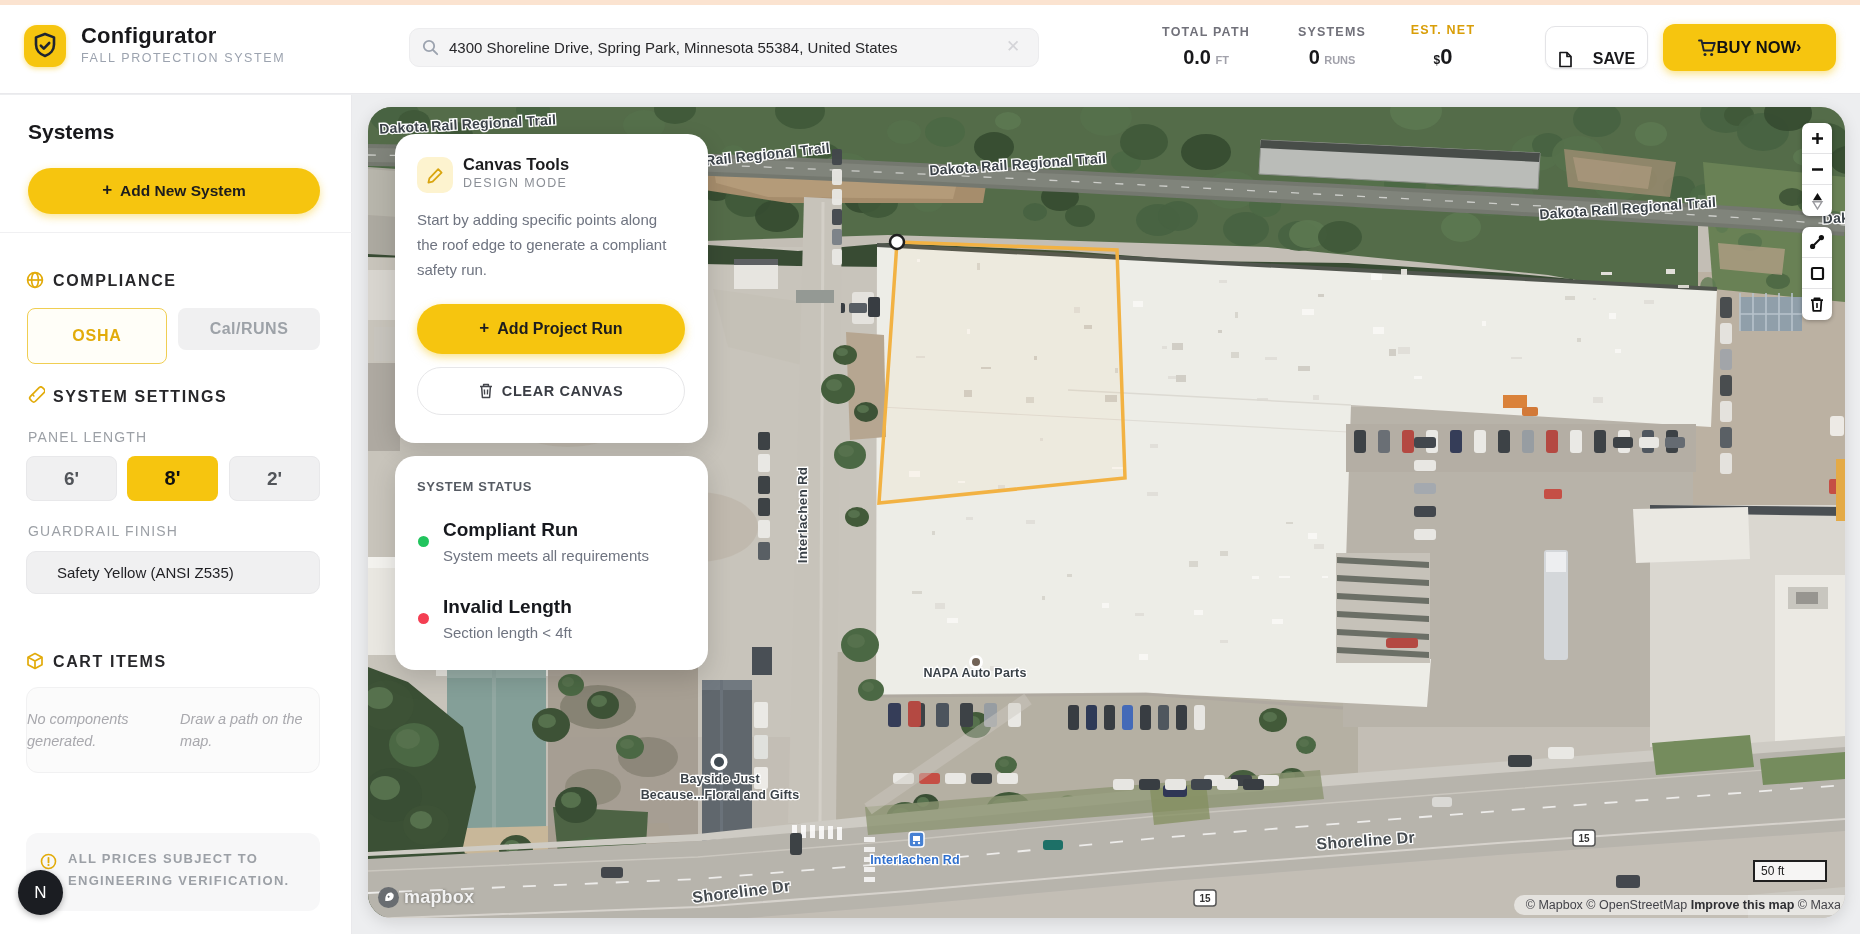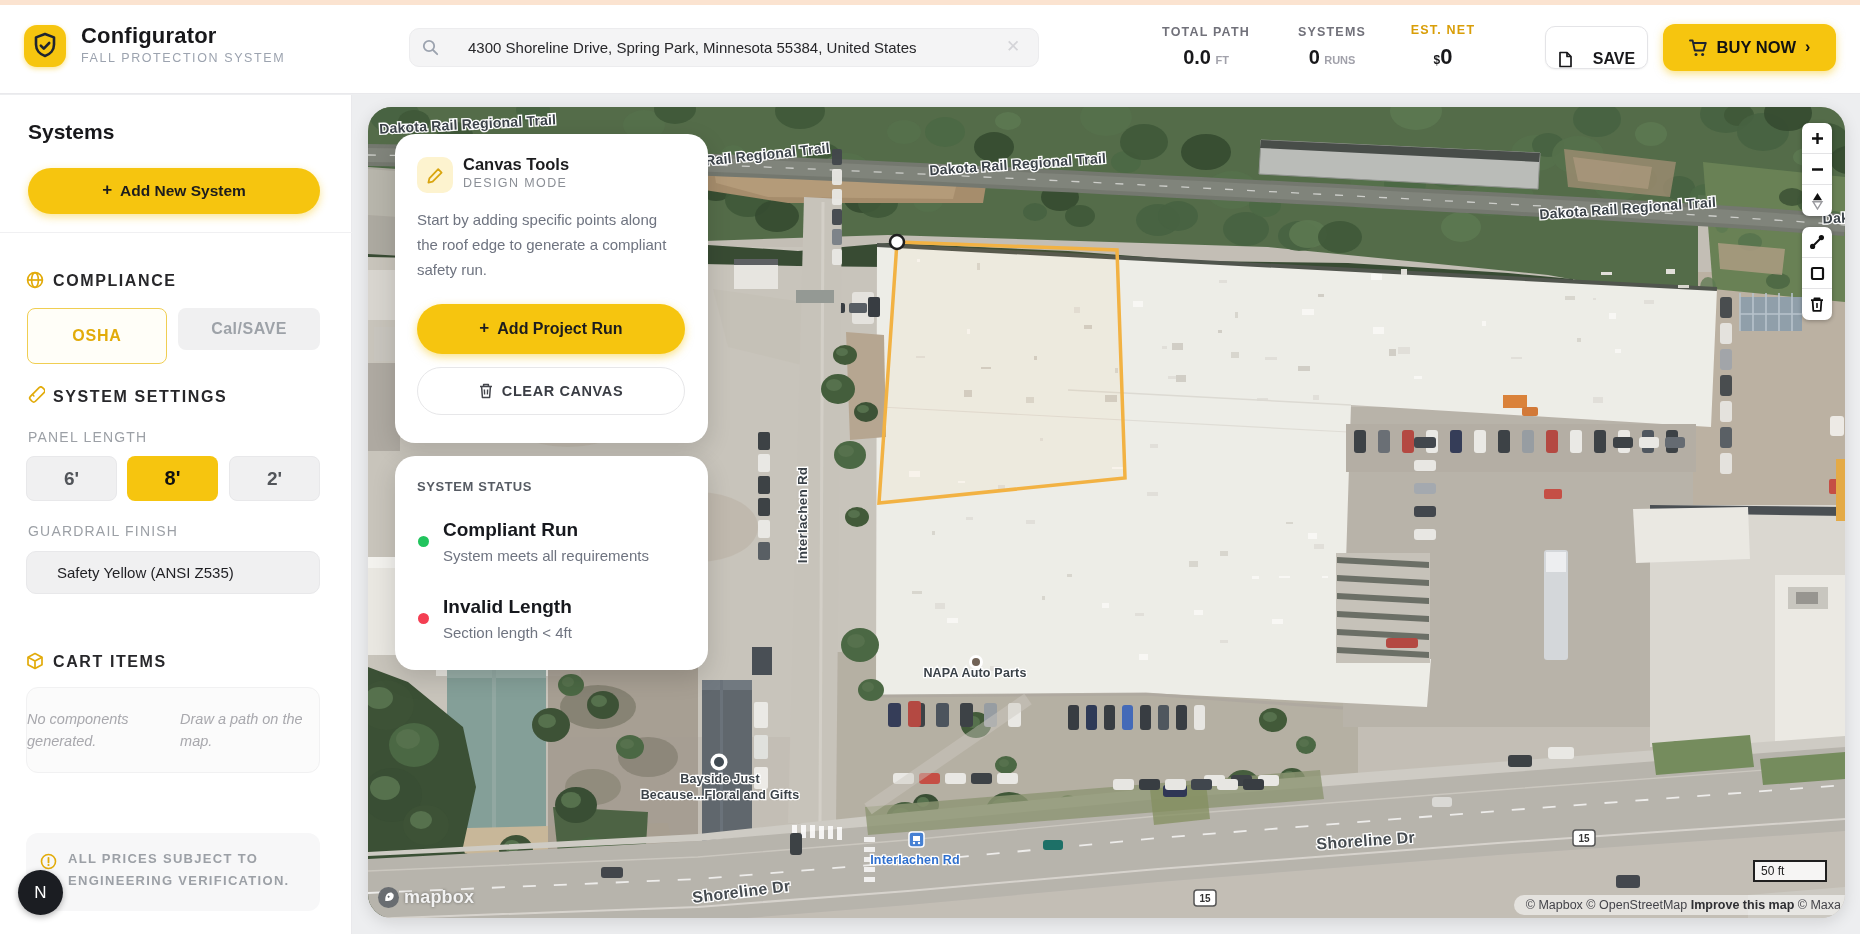--- a/index.html
+++ b/index.html
@@ -16,38 +16,38 @@
     </svg>
 </div>
 <div class="abs" style="left:81px;top:23px;font-size:22px;font-weight:bold;color:#18181b;letter-spacing:.2px">Configurator</div>
 <div class="abs" style="left:81px;top:51px;font-size:12.5px;color:#9ca3af;letter-spacing:1.6px">FALL PROTECTION SYSTEM</div>
 
 <div class="abs" style="left:409px;top:28px;width:630px;height:39px;background:#f4f4f5;border:1px solid #ececee;border-radius:10px"></div>
 <svg class="abs" style="left:422px;top:39px" width="17" height="17" viewBox="0 0 17 17">
     <circle cx="7" cy="7" r="5.2" fill="none" stroke="#9ca3af" stroke-width="1.8"></circle>
     <line x1="11" y1="11" x2="15.2" y2="15.2" stroke="#9ca3af" stroke-width="1.8" stroke-linecap="round"></line>
   </svg>
-<div class="abs" style="left:468px;top:39px;font-size:15px;color:#27272a">4300 Shoreline Drive, Spring Park, Minnesota 55384, United States</div>
+<div class="abs" style="left:449px;top:39px;font-size:15px;color:#27272a">4300 Shoreline Drive, Spring Park, Minnesota 55384, United States</div>
 <div class="abs" style="left:1006px;top:36px;font-size:17px;color:#d4d4d8">✕</div>
 
 <div class="abs" style="left:1146px;top:25px;width:120px;text-align:center;font-size:12.5px;font-weight:bold;color:#71717a;letter-spacing:1.2px">TOTAL PATH</div>
 <div class="abs" style="left:1146px;top:46px;width:120px;text-align:center"><span style="font-size:20px;font-weight:bold;color:#18181b">0.0</span> <span style="font-size:11px;color:#a1a1aa;font-weight:bold">FT</span></div>
 <div class="abs" style="left:1272px;top:25px;width:120px;text-align:center;font-size:12.5px;font-weight:bold;color:#71717a;letter-spacing:1.2px">SYSTEMS</div>
 <div class="abs" style="left:1272px;top:46px;width:120px;text-align:center"><span style="font-size:20px;font-weight:bold;color:#18181b">0</span> <span style="font-size:11px;color:#a1a1aa;font-weight:bold">RUNS</span></div>
 <div class="abs" style="left:1383px;top:23px;width:120px;text-align:center;font-size:12.5px;font-weight:bold;color:#d99e08;letter-spacing:1.2px">EST. NET</div>
 <div class="abs" style="left:1383px;top:44px;width:120px;text-align:center"><span style="font-size:12px;color:#18181b;font-weight:bold">$</span><span style="font-size:22px;font-weight:bold;color:#18181b">0</span></div>
 
 <div class="abs" style="left:1545px;top:26px;width:103px;height:43px;background:#fff;border:1px solid #e4e4e7;border-radius:10px;box-shadow:0 1px 2px rgba(0,0,0,.05);display:flex;align-items:flex-end;justify-content:center;gap:20px">
   <svg width="15" height="17" viewBox="0 0 15 17">
       <path d="M2 1.5 h7 l4 4 v10 h-11 Z" fill="none" stroke="#18181b" stroke-width="1.7" stroke-linejoin="round"></path>
       <path d="M9 1.5 v4 h4" fill="none" stroke="#18181b" stroke-width="1.7" stroke-linejoin="round"></path>
     </svg>
   <span style="font-size:16px;font-weight:bold;color:#18181b">SAVE</span>
 </div>
-<div class="abs" style="left:1663px;top:24px;width:173px;height:47px;background:#f6c50f;border-radius:12px;box-shadow:0 3px 8px rgba(246,197,15,.5);display:flex;align-items:center;justify-content:center;gap:9px">
+<div class="abs" style="left:1663px;top:24px;width:173px;height:47px;background:#f6c50f;border-radius:12px;box-shadow:0 3px 8px rgba(246,197,15,.5);display:flex;align-items:center;justify-content:center;">
   <svg width="19" height="18" viewBox="0 0 19 18">
       <path d="M1 1.5 h2.6 l2.2 10 h8.6 l2.4 -7.5 h-12" fill="none" stroke="#1f2430" stroke-width="1.9" stroke-linejoin="round" stroke-linecap="round"></path>
       <circle cx="7" cy="15.4" r="1.5" fill="#1f2430"></circle>
       <circle cx="13.6" cy="15.4" r="1.5" fill="#1f2430"></circle>
     </svg>
   <span style="font-size:16.5px;font-weight:bold;color:#111">BUY NOW</span>
   <span style="font-size:16px;font-weight:bold;color:#111;margin-top:-1px">›</span>
 </div>
 
 <div class="abs" style="left:0;top:95px;width:352px;height:839px;background:#ffffff;border-right:1px solid #e9e9ec"></div>
@@ -58,21 +58,21 @@
 </div>
 <div class="abs" style="left:0;top:232px;width:352px;height:1px;background:#f0f0f2"></div>
 
 <svg class="abs" style="left:26px;top:271px" width="18" height="18" viewBox="0 0 18 18">
     <circle cx="9" cy="9" r="7.4" fill="none" stroke="#e2ab0a" stroke-width="1.7"></circle>
     <ellipse cx="9" cy="9" rx="3.4" ry="7.4" fill="none" stroke="#e2ab0a" stroke-width="1.7"></ellipse>
     <line x1="1.6" y1="9" x2="16.4" y2="9" stroke="#e2ab0a" stroke-width="1.7"></line>
   </svg>
 <div class="abs" style="left:53px;top:272px;font-size:16px;font-weight:bold;color:#27272a;letter-spacing:1.6px">COMPLIANCE</div>
 <div class="abs" style="left:27px;top:308px;width:140px;height:56px;background:#fffef8;border:1.5px solid #f0ce52;border-radius:8px;display:flex;align-items:center;justify-content:center;font-size:16px;font-weight:bold;color:#e2ab0a;letter-spacing:.8px">OSHA</div>
-<div class="abs" style="left:178px;top:308px;width:142px;height:42px;background:#f0f0f1;border-radius:8px;display:flex;align-items:center;justify-content:center;font-size:16px;font-weight:bold;color:#9da2a8;letter-spacing:.5px">Cal/SAVE</div>
+<div class="abs" style="left:178px;top:308px;width:142px;height:42px;background:#f0f0f1;border-radius:8px;display:flex;align-items:center;justify-content:center;font-size:16px;font-weight:bold;color:#9da2a8;letter-spacing:.5px">Cal/RUNS</div>
 
 <svg class="abs" style="left:26px;top:386px" width="19" height="19" viewBox="0 0 19 19">
     <rect x="6.5" y="-1" width="7" height="17" rx="2.4" fill="none" stroke="#e2ab0a" stroke-width="1.7" transform="rotate(45 9.5 9.5)"></rect>
     <line x1="6" y1="8" x2="8.4" y2="10.4" stroke="#e2ab0a" stroke-width="1.4" transform="rotate(0)"></line>
   </svg>
 <div class="abs" style="left:53px;top:388px;font-size:16px;font-weight:bold;color:#27272a;letter-spacing:1.6px">SYSTEM SETTINGS</div>
 <div class="abs" style="left:28px;top:429px;font-size:14px;color:#9ca0a6;letter-spacing:1.2px">PANEL LENGTH</div>
 <div class="abs" style="left:26px;top:456px;width:91px;height:45px;background:#f0f0f1;border:1px solid #e8e8ea;border-radius:8px;display:flex;align-items:center;justify-content:center;font-size:19px;font-weight:bold;color:#52555a">6'</div>
 <div class="abs" style="left:127px;top:456px;width:91px;height:45px;background:#f6c50f;border-radius:8px;display:flex;align-items:center;justify-content:center;font-size:20px;font-weight:bold;color:#111">8'</div>
 <div class="abs" style="left:229px;top:456px;width:91px;height:45px;background:#f0f0f1;border:1px solid #e8e8ea;border-radius:8px;display:flex;align-items:center;justify-content:center;font-size:19px;font-weight:bold;color:#52555a">2'</div>

